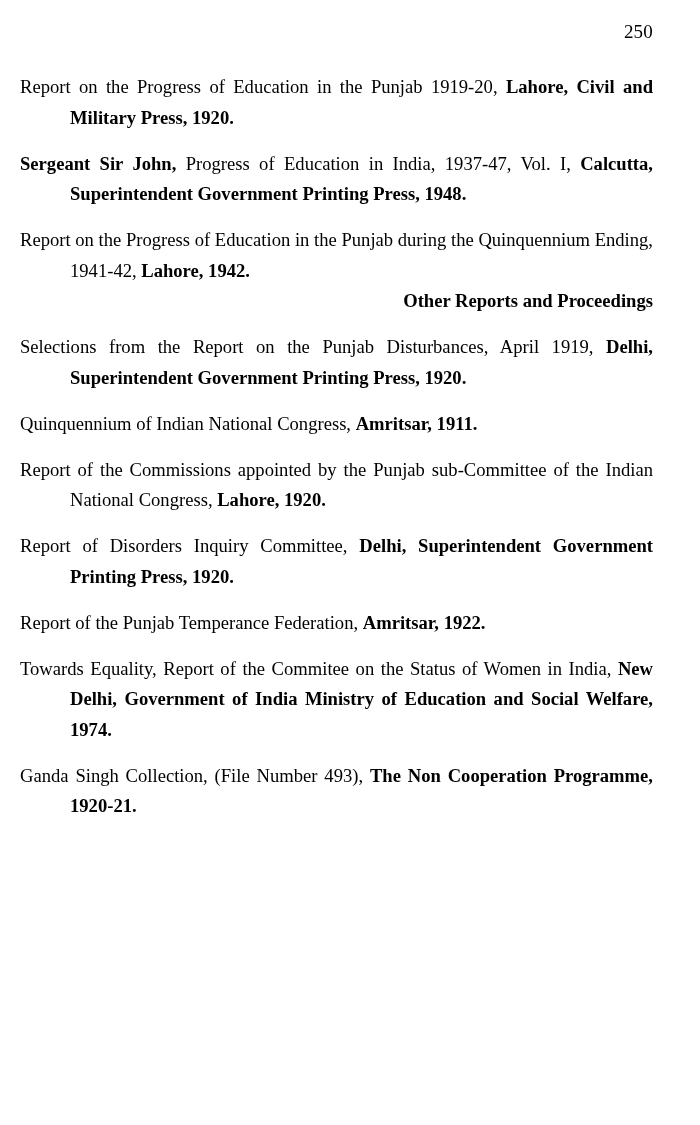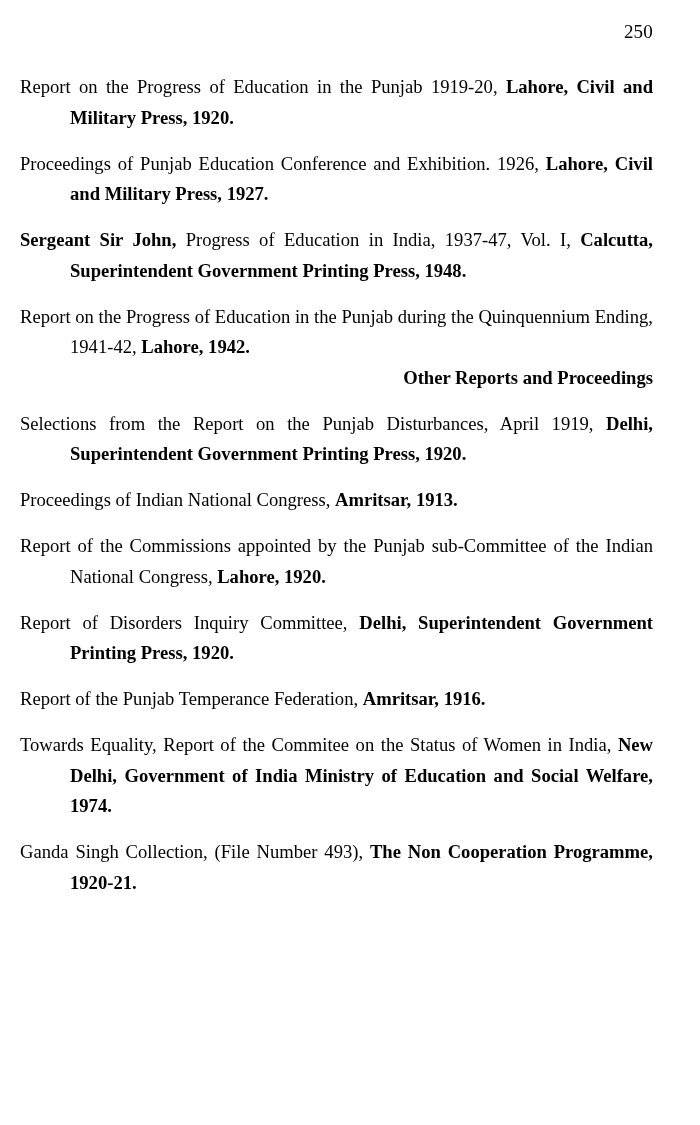--- a/index.html
+++ b/index.html
@@ -76,29 +76,28 @@
 </head>
 <body>
 
 <div class="page">
 
   <div class="page-number">250</div>
 
   <div class="content">
     <div>
         <p class="entry"><span class="it">Report on the Progress of Education in the Punjab 1919-20,</span> <span class="bd">Lahore, Civil and Military Press, 1920.</span></p>
-        <p class="entry"><span class="it">Proceedings of Punjab Education Conference and Exhibition. 1926,</span> <span class="bd">Lahore, Civil and Military Press, 1927.</span></p>
         <p class="entry"><span class="bd">Sergeant Sir John,</span> <span class="it">Progress of Education in India, 1937-47, Vol. I,</span> <span class="bd">Calcutta, Superintendent Government Printing Press, 1948.</span></p>
         <p class="entry"><span class="it">Report on the Progress of Education in the Punjab during the Quinquennium Ending, 1941-42,</span> <span class="bd">Lahore, 1942.</span></p>
       </div>
     <div class="section-heading">Other Reports and Proceedings</div>
     <div>
         <p class="entry"><span class="it">Selections from the Report on the Punjab Disturbances, April 1919,</span> <span class="bd">Delhi, Superintendent Government Printing Press, 1920.</span></p>
-        <p class="entry single"><span class="it">Proceedings of Indian National Congress,</span> <span class="bd">Amritsar, 1913.</span></p>
+        <p class="entry single"><span class="it">Quinquennium of Indian National Congress,</span> <span class="bd">Amritsar, 1911.</span></p>
         <p class="entry"><span class="it">Report of the Commissions appointed by the Punjab sub-Committee of the Indian National Congress,</span> <span class="bd">Lahore, 1920.</span></p>
         <p class="entry"><span class="it">Report of Disorders Inquiry Committee,</span> <span class="bd">Delhi, Superintendent Government Printing Press, 1920.</span></p>
-        <p class="entry single"><span class="it">Report of the Punjab Temperance Federation,</span> <span class="bd">Amritsar, 1916.</span></p>
+        <p class="entry single"><span class="it">Report of the Punjab Temperance Federation,</span> <span class="bd">Amritsar, 1922.</span></p>
         <p class="entry"><span class="it">Towards Equality, Report of the Commitee on the Status of Women in India,</span> <span class="bd">New Delhi, Government of India Ministry of Education and Social Welfare, 1974.</span></p>
         <p class="entry"><span class="it">Ganda Singh Collection, (File Number 493),</span> <span class="bd">The Non Cooperation Programme, 1920-21.</span></p>
       </div>
   </div>
 
 </div>
 
 </body></html>

